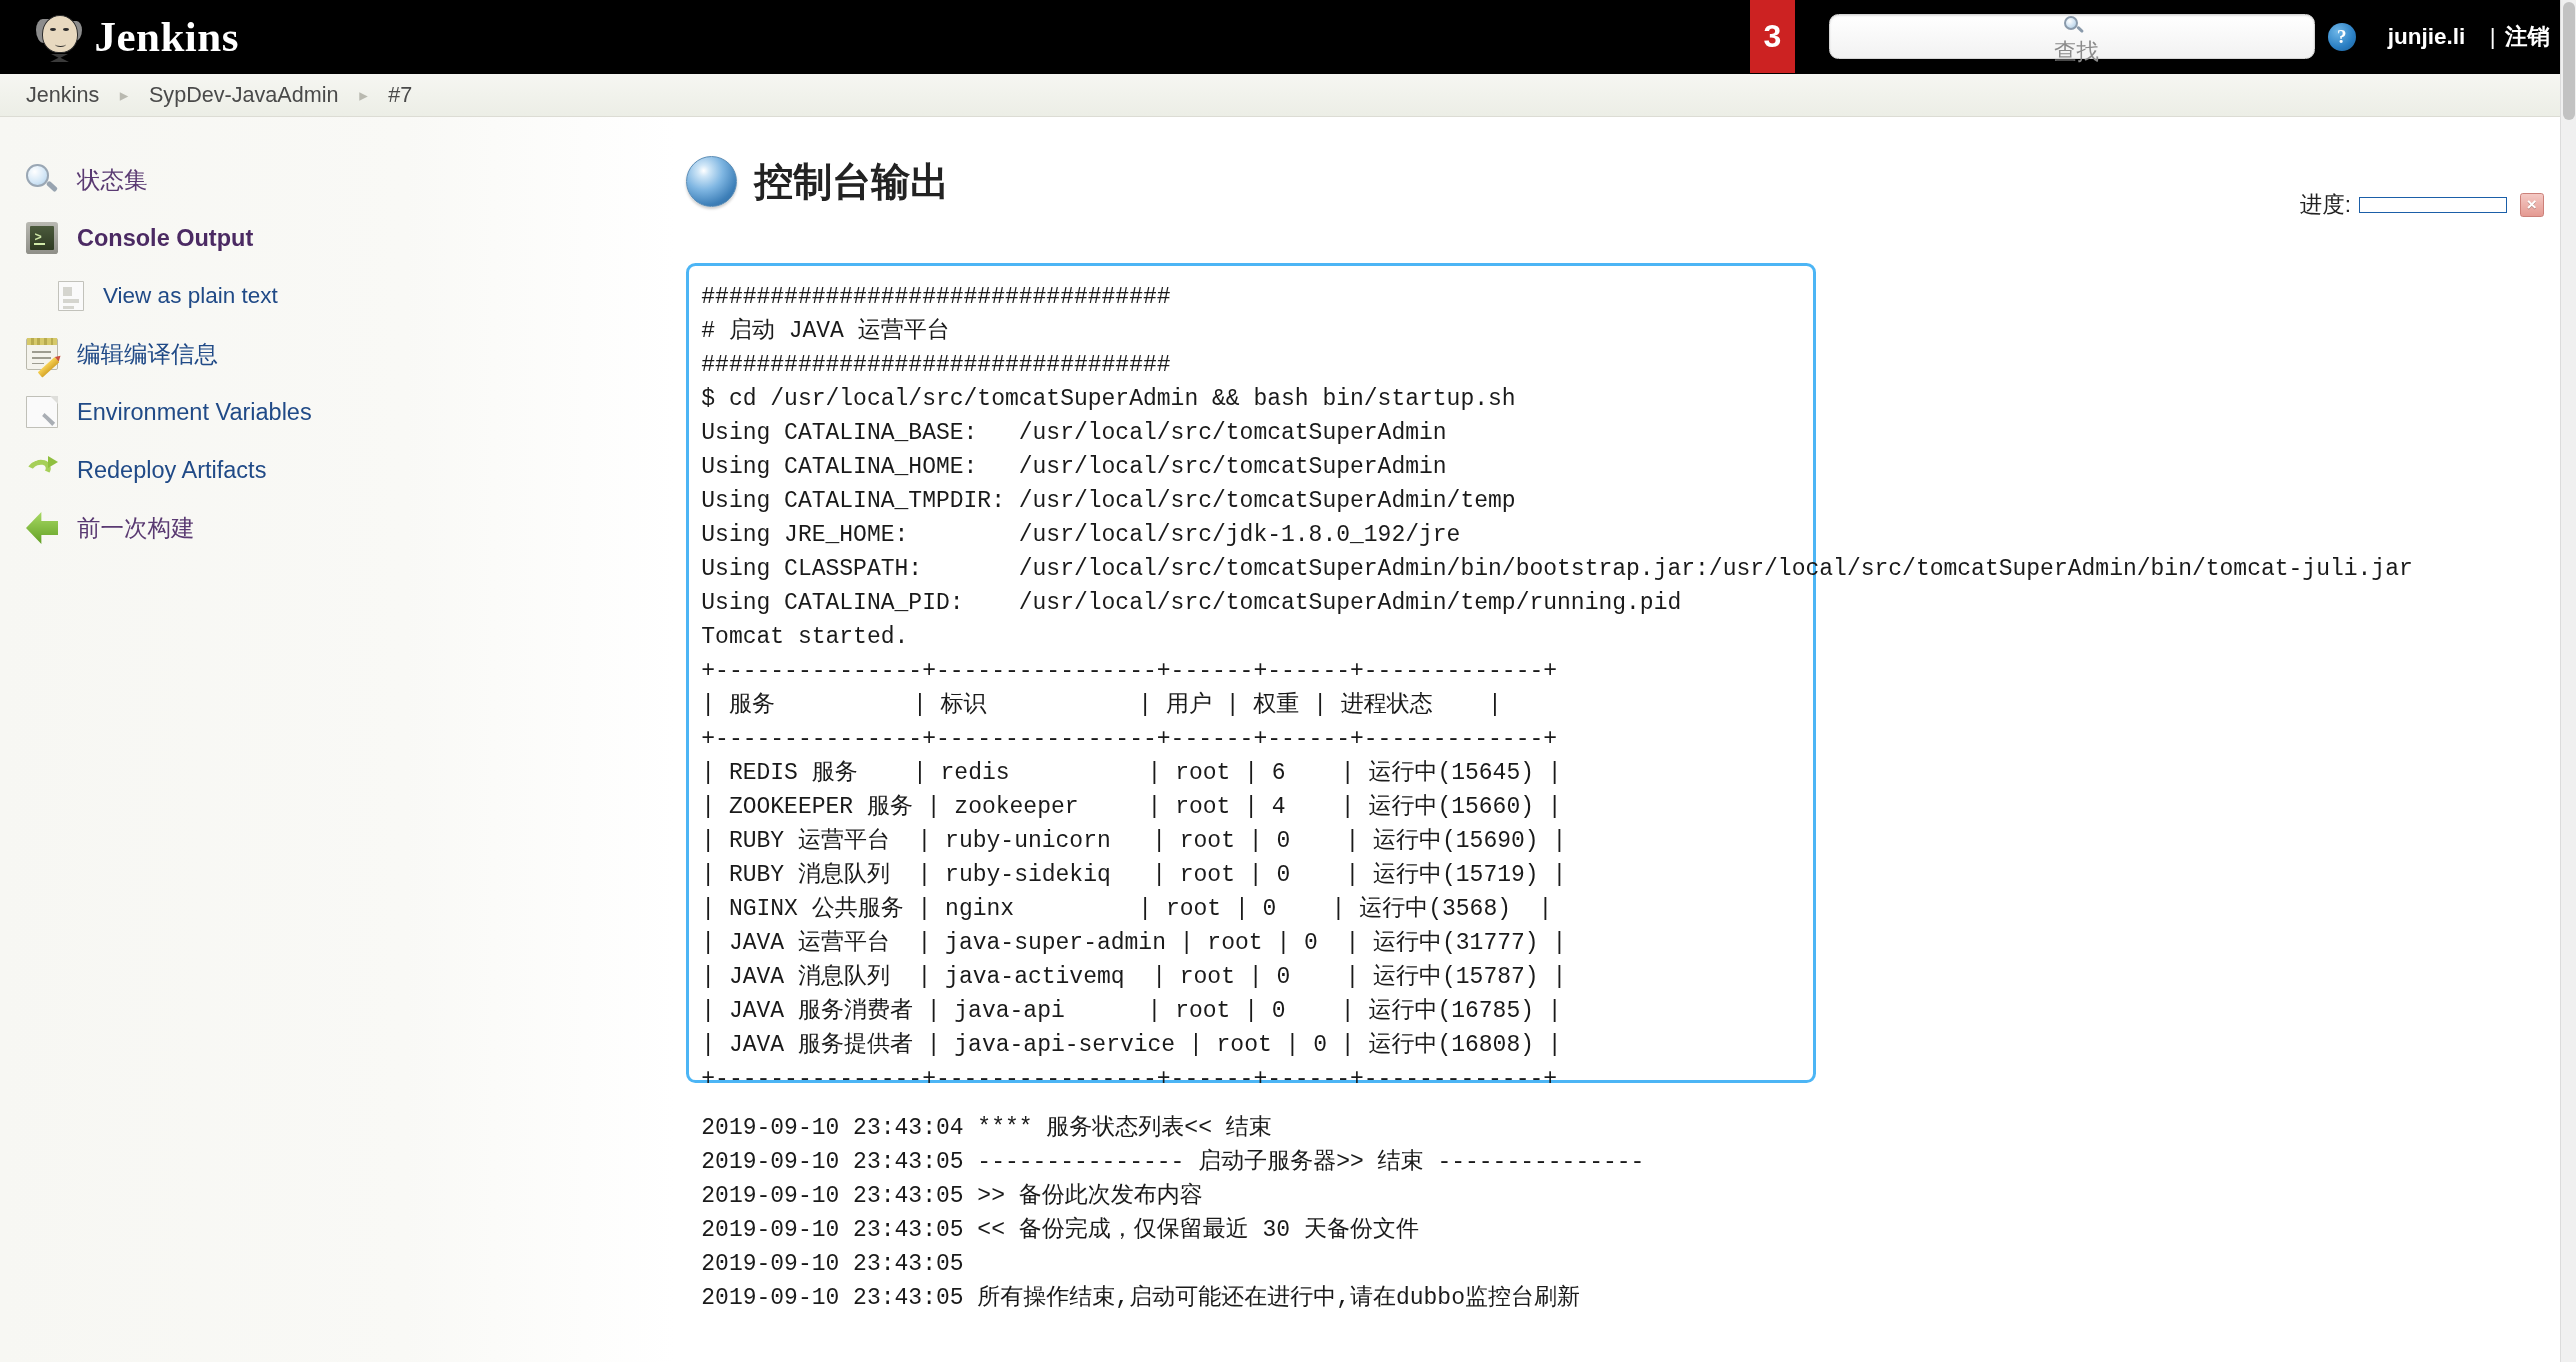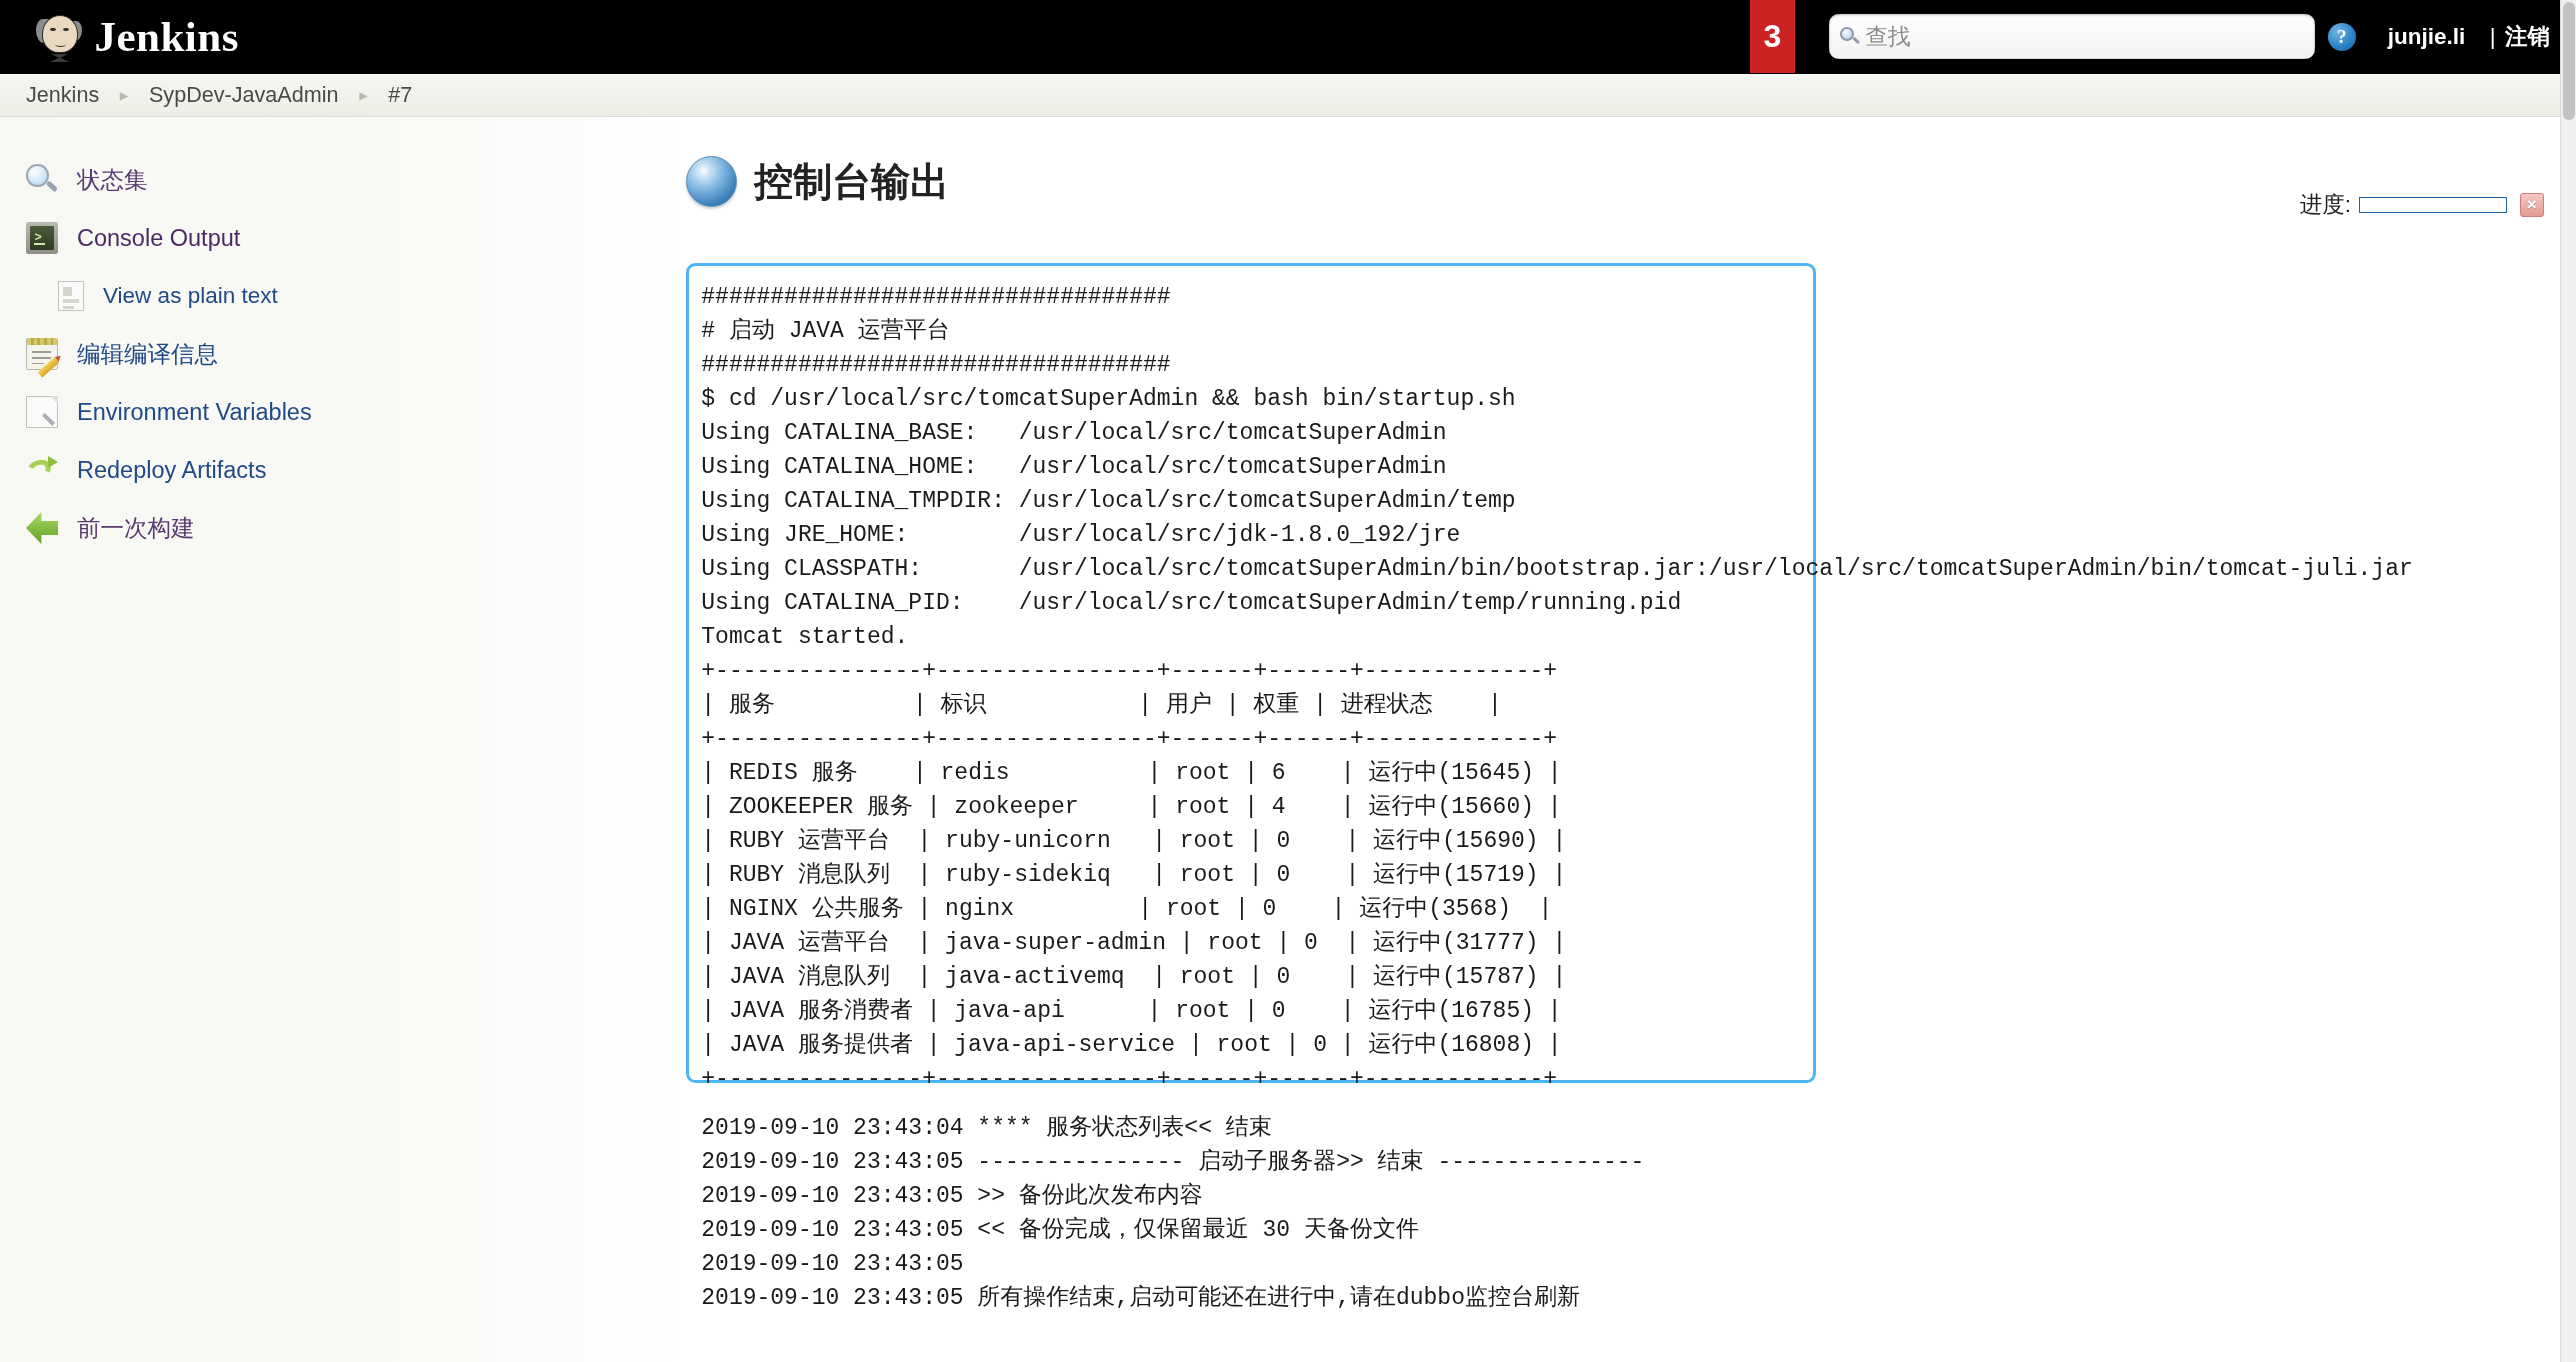--- a/index.html
+++ b/index.html
@@ -103,20 +103,21 @@
     margin-left: 34px;
     width: 486px;
     height: 45px;
     background: linear-gradient(#ffffff, #f2f2f2);
     border: 0.9px solid #d6d6d6;
     border-radius: 9.4px;
     display: flex;
     align-items: center;
     padding-left: 9.4px;
     box-shadow: inset 0 0.9px 1.9px rgba(0,0,0,.12);
+    flex-direction: column;
   }
   .mag-icon {
     width: 20.6px; height: 20.6px;
     position: relative;
     flex: 0 0 auto;
     margin-right: 5.6px;
   }
   .mag-icon .lens {
     position: absolute; left: 0.9px; top: 0.9px;
     width: 14px; height: 14px;
@@ -204,21 +205,21 @@
     cursor: pointer;
     text-decoration: none;
   }
   .side-item .label {
     font-size: 23.5px;
     color: #204a87;
     white-space: nowrap;
   }
   .side-item.active .label {
     color: #4b2a63;
-    font-weight: normal;
+    font-weight: bold;
     font-family: "Liberation Sans", sans-serif;
   }
   .side-item.purple .label { color: #5a3a72; }
   .side-item.sub { padding-left: 58px; }
   .side-item.sub .label { font-size: 22.5px; }
   .sicon {
     width: 32px; height: 32px;
     margin-right: 19px;
     flex: 0 0 auto;
     position: relative;

